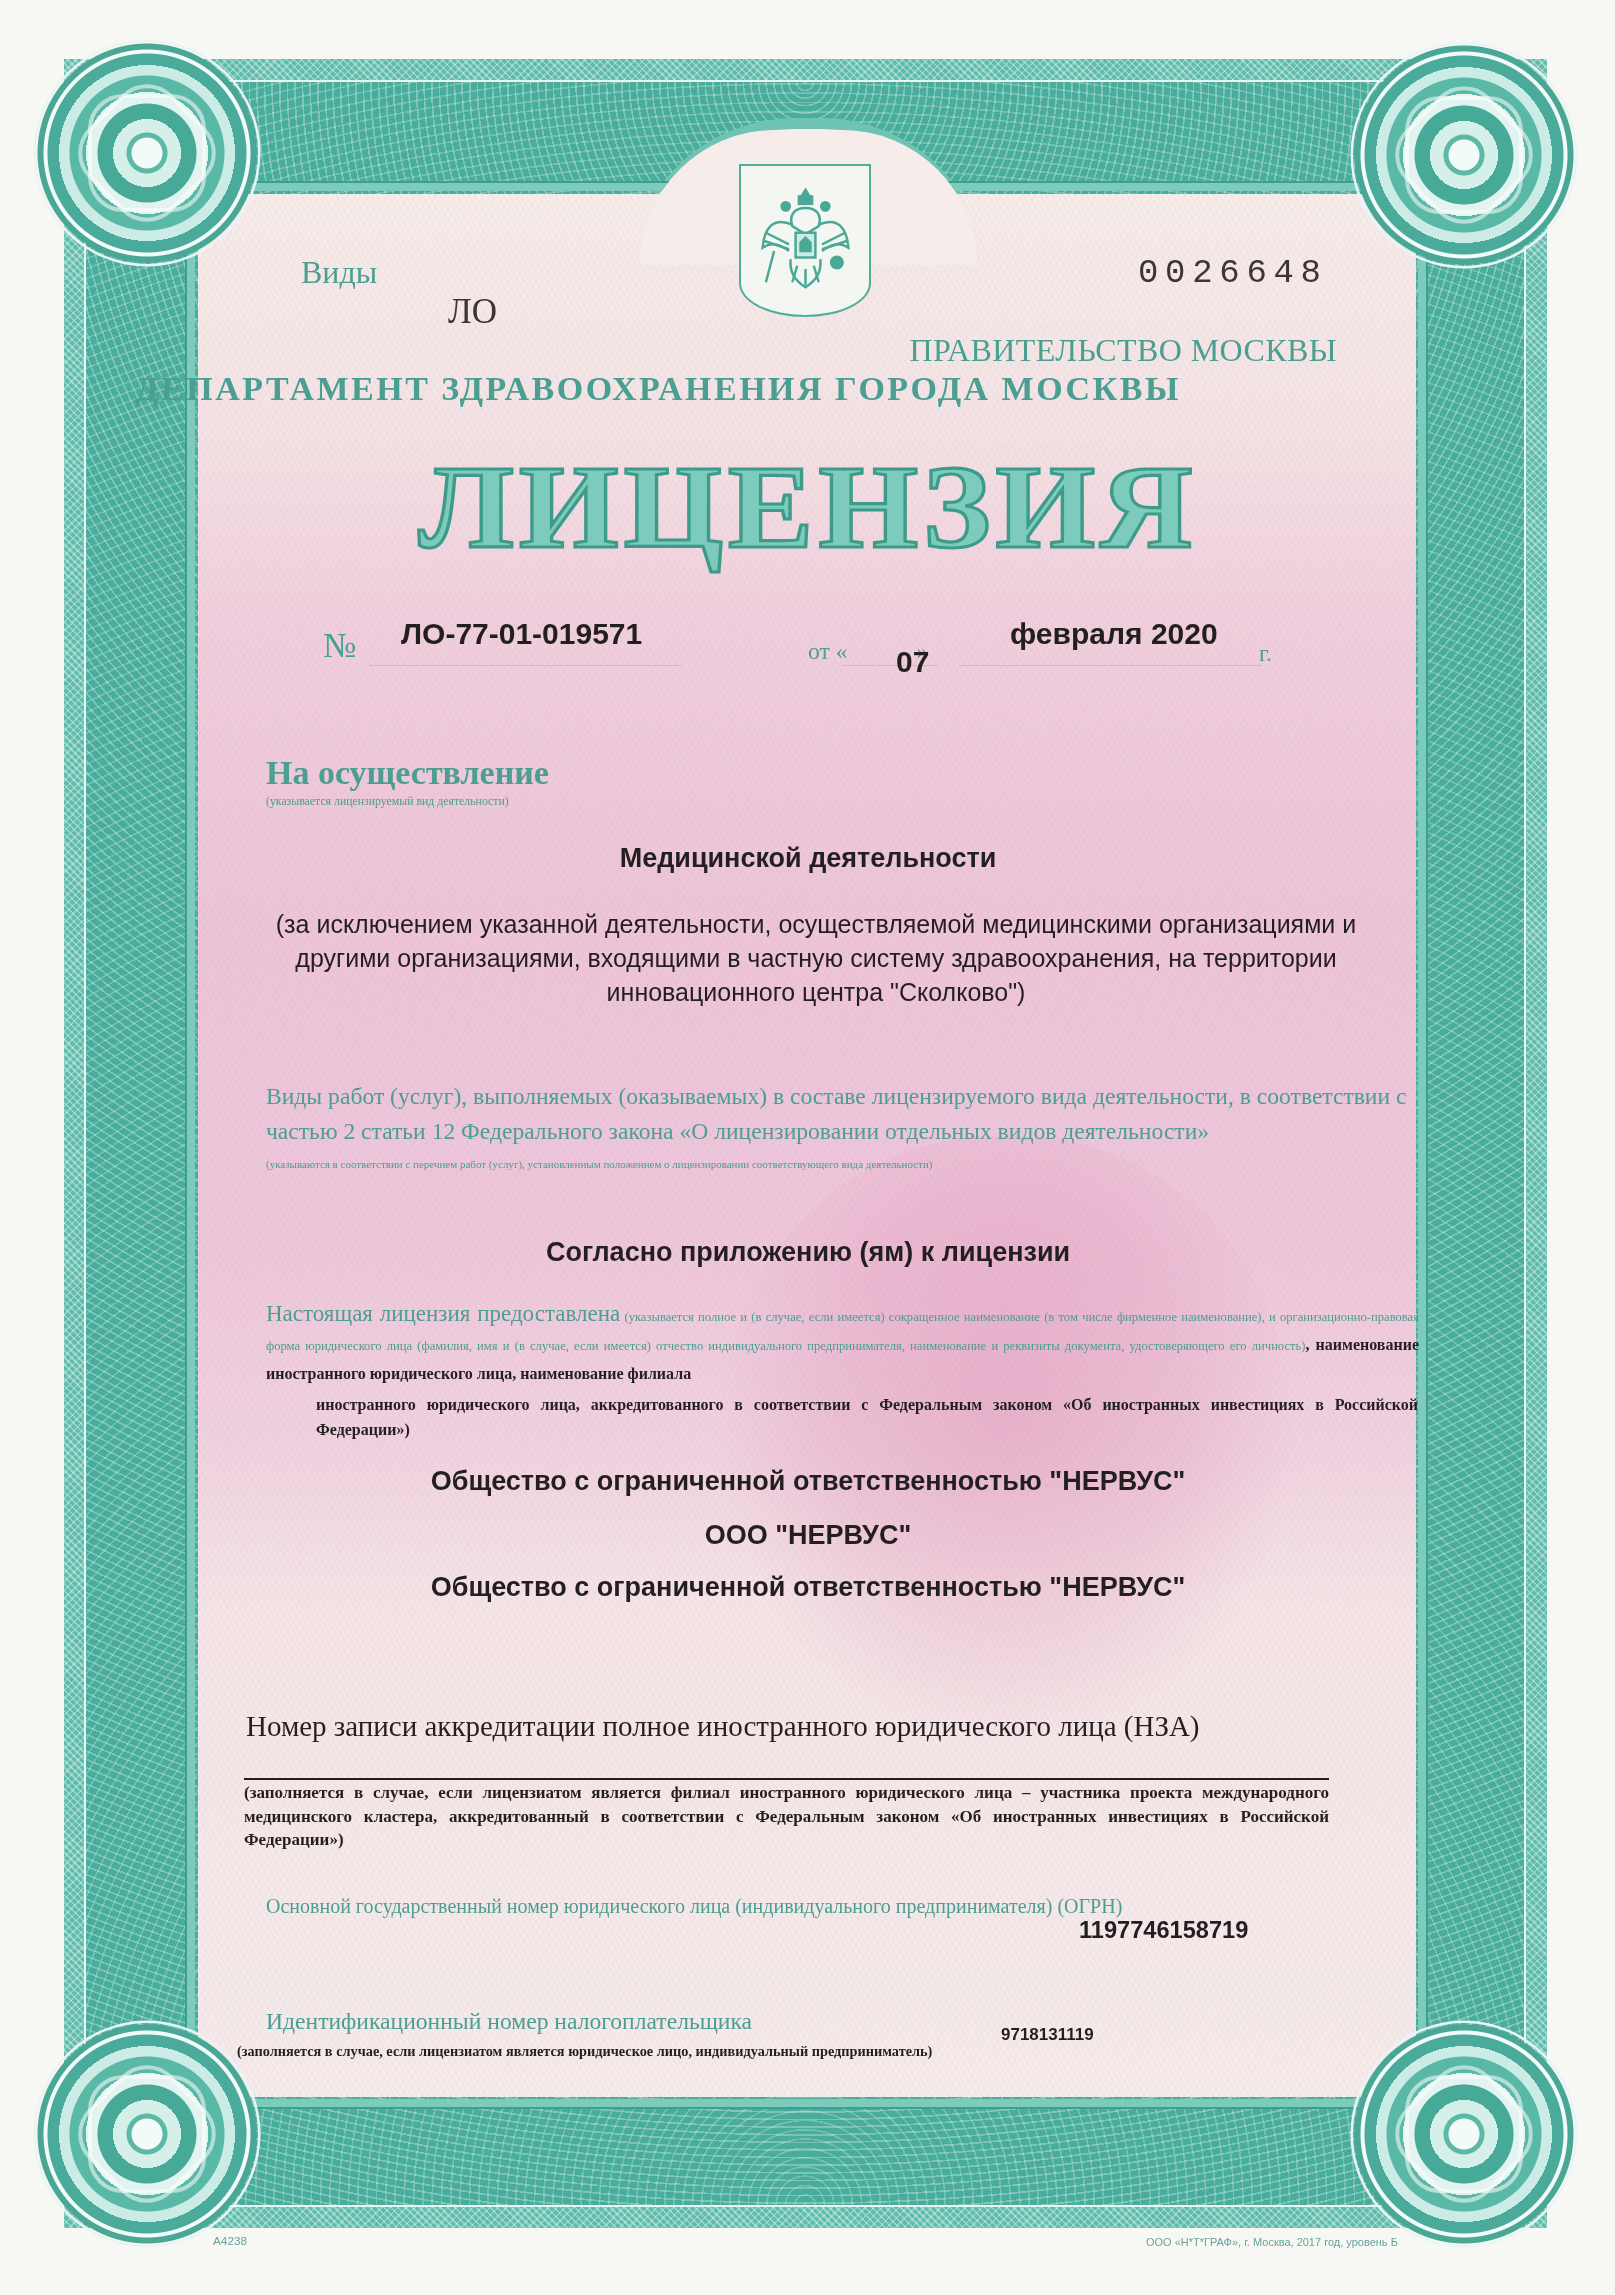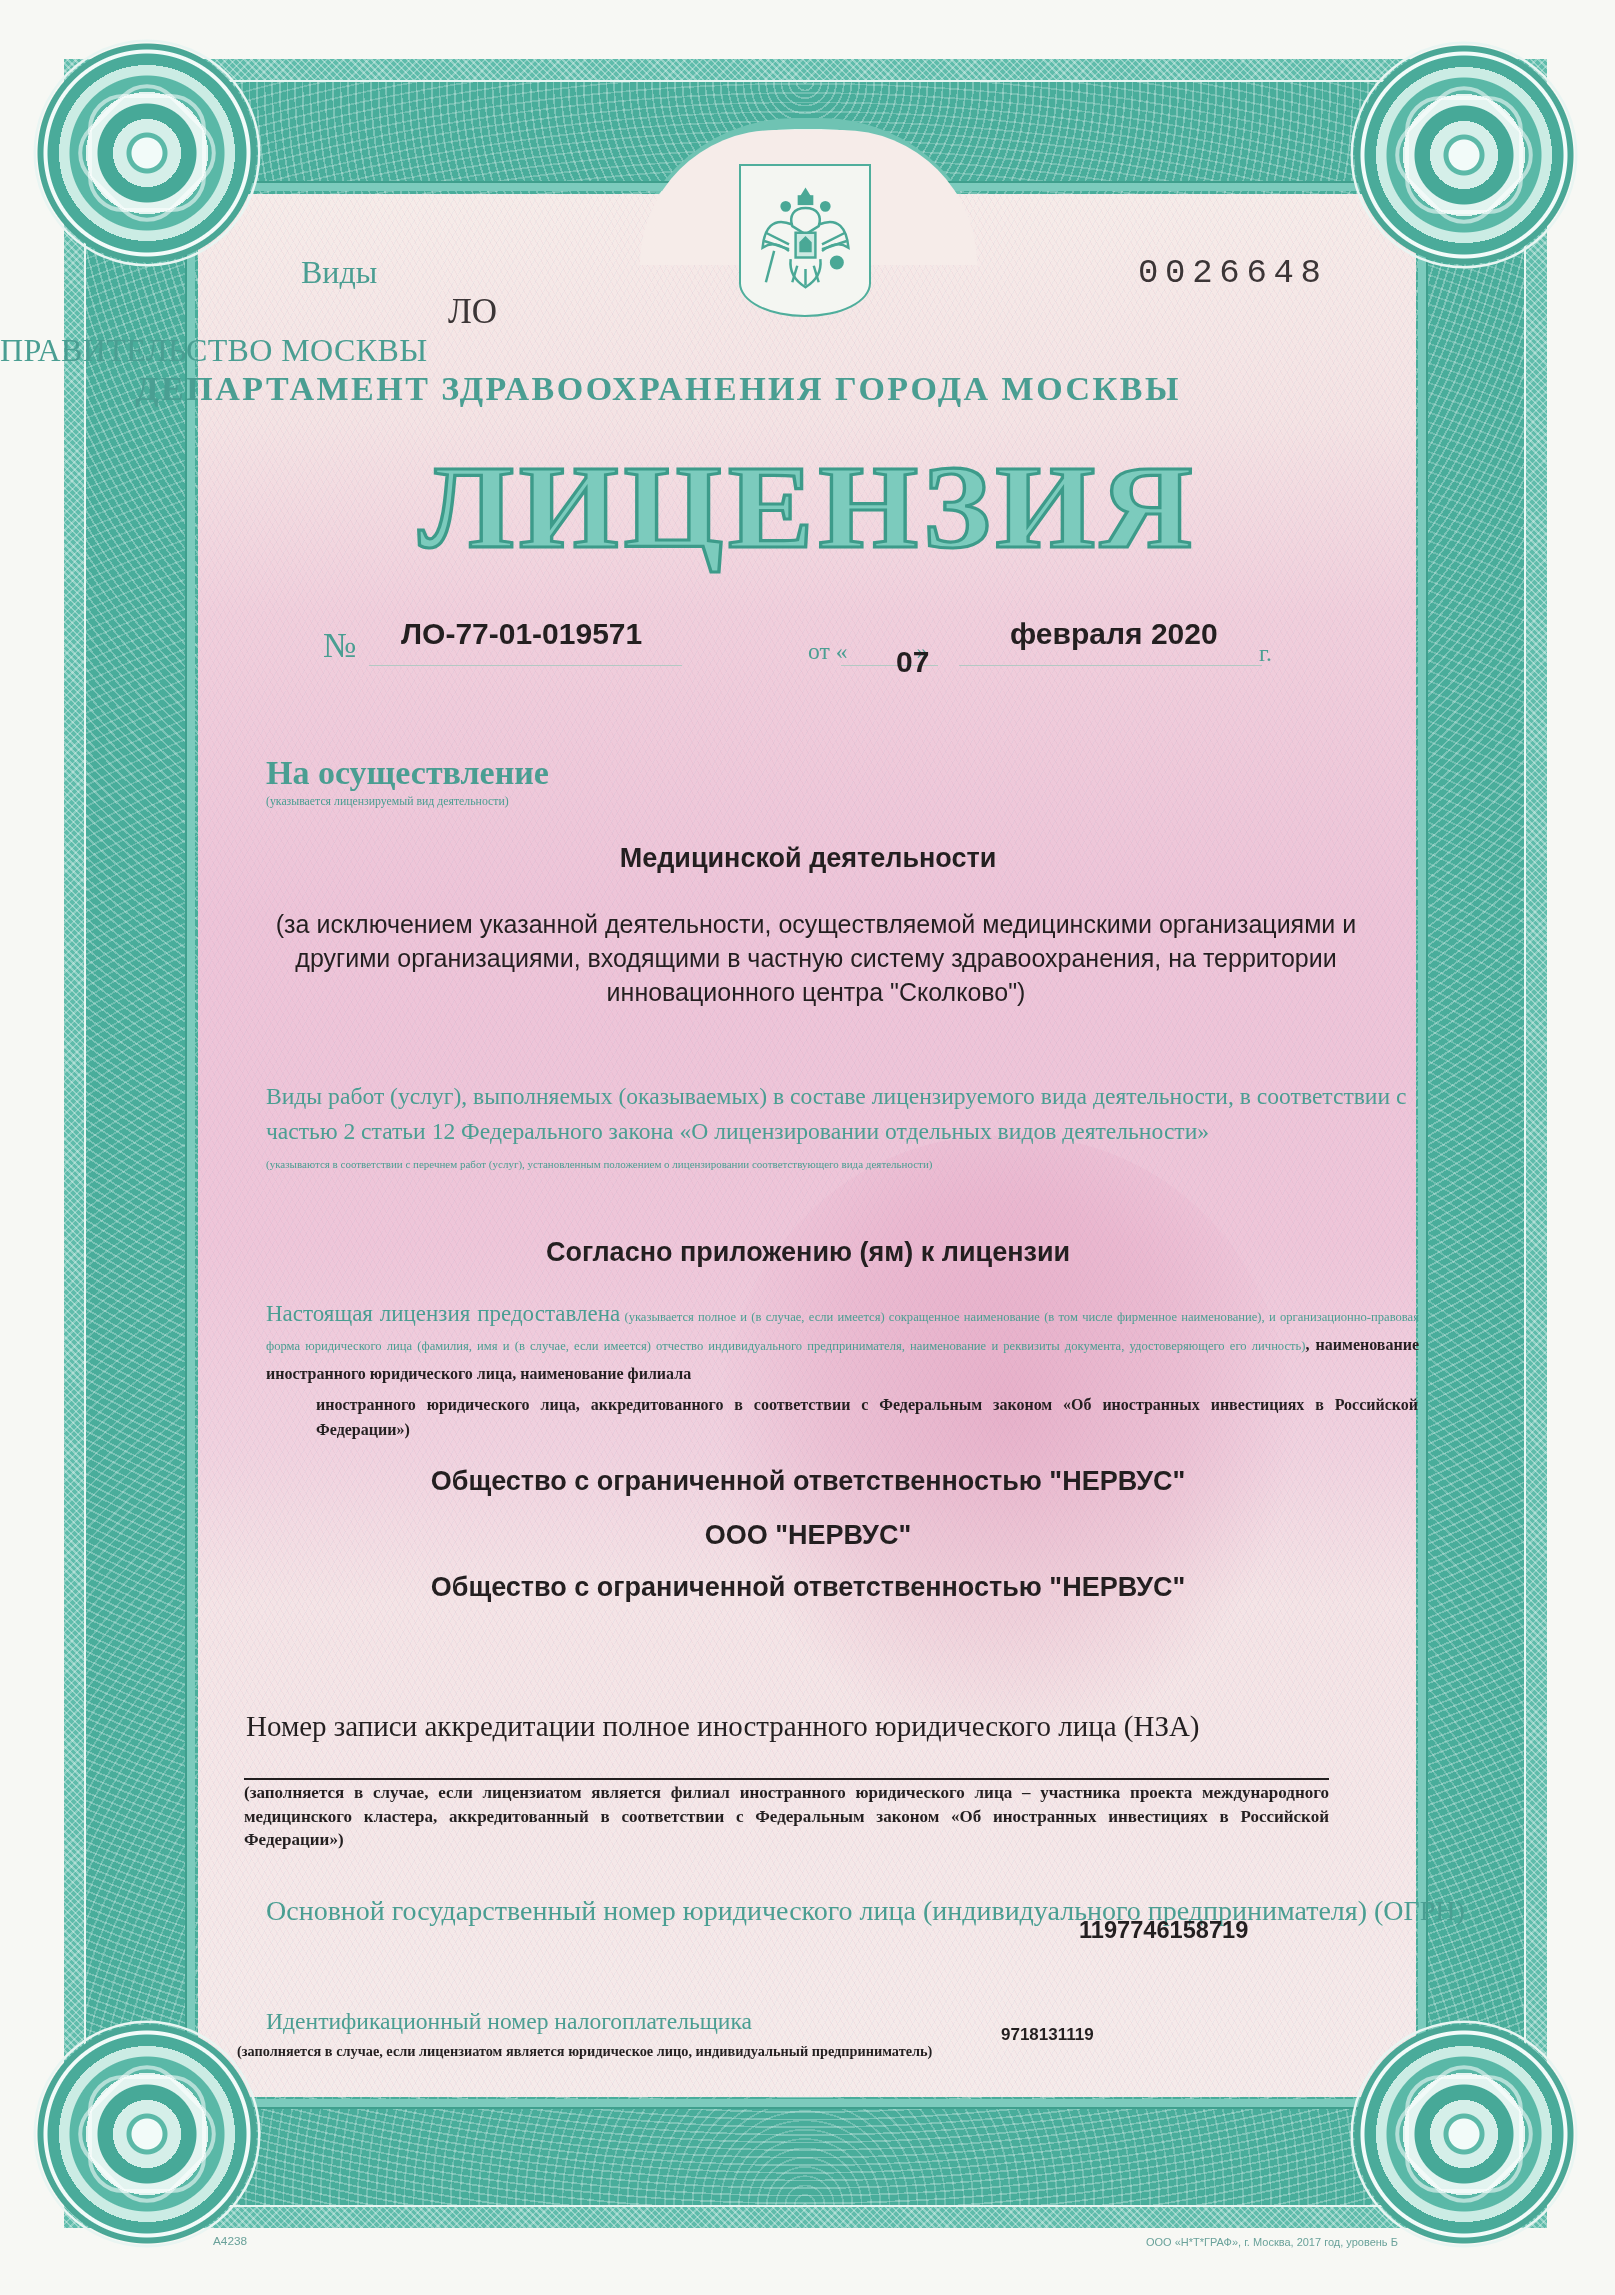--- a/index.html
+++ b/index.html
@@ -104,21 +104,21 @@
   .abs { position: absolute; white-space: nowrap; }
   .teal { color: #4a9e92; }
   .serif { font-family: "Liberation Serif", serif; }
   .sans { font-family: "Liberation Sans", sans-serif; }
   .bold { font-weight: bold; }
 
   .series-label { left: 301px; top: 254px; font-size: 32px; }
   .series-value { left: 448px; top: 252px; font-size: 35px; color: #3b3536; margin-top: 40px; }
   .serial-number { left: 1138px; top: 254px; font-size: 34px; letter-spacing: 6.7px; color: #3b3536; font-family: "Liberation Mono", monospace; }
 
-  .gov-title { left: 0; width: 1325px; text-align: left; top: 332px; font-size: 32px; letter-spacing: 0.4px; }
+  .gov-title { left: 12px; width: 1325px; text-align: right; top: 332px; font-size: 32px; letter-spacing: 0.4px; }
   .dept-title { left: 0; width: 1316px; text-align: center; top: 370px; font-size: 34px; letter-spacing: 2.5px; font-weight: bold; }
 
   .license-word {
     left: 0; width: 1616px; text-align: center; top: 443px;
     font-size: 128px; font-weight: bold; letter-spacing: 5px; line-height: 1;
     color: #7ccbbd;
     -webkit-text-stroke: 3.4px #3d9b8a;
     font-family: "Liberation Serif", serif;
     transform: scaleY(0.92);
   }
@@ -165,21 +165,21 @@
   .org-short { left: 0; width: 1616px; text-align: center; top: 1520px; font-size: 27px; }
   .org-full-2 { left: 0; width: 1616px; text-align: center; top: 1572px; font-size: 27px; }
 
   .nza-label { left: 246px; top: 1710px; font-size: 29px; }
   .nza-line { position: absolute; left: 244px; top: 1778px; width: 1085px; border-bottom: 2.5px solid #231f20; }
   .nza-note {
     position: absolute; left: 244px; width: 1085px; top: 1781px;
     font-size: 17px; line-height: 23.6px; font-weight: bold; text-align: justify;
   }
 
-  .ogrn-label { left: 266px; top: 1895px; font-size: 28px; }
+  .ogrn-label { left: 266px; top: 1895px; font-size: 20px; }
   .ogrn-value { left: 1079px; top: 1917px; font-size: 23.6px; }
 
   .inn-label { left: 266px; top: 2008px; font-size: 23.6px; }
   .inn-value { left: 1001px; top: 2025px; font-size: 17px; }
   .inn-note { left: 237px; top: 2043px; font-size: 14.3px; font-weight: bold; }
 
   .form-code { left: 213px; top: 2234px; font-size: 11.8px; color: #6aa29a; font-family: "Liberation Sans", sans-serif; }
   .printer { left: 1146px; top: 2236px; font-size: 11px; color: #6aa29a; font-family: "Liberation Sans", sans-serif; }
 </style>
 </head>

